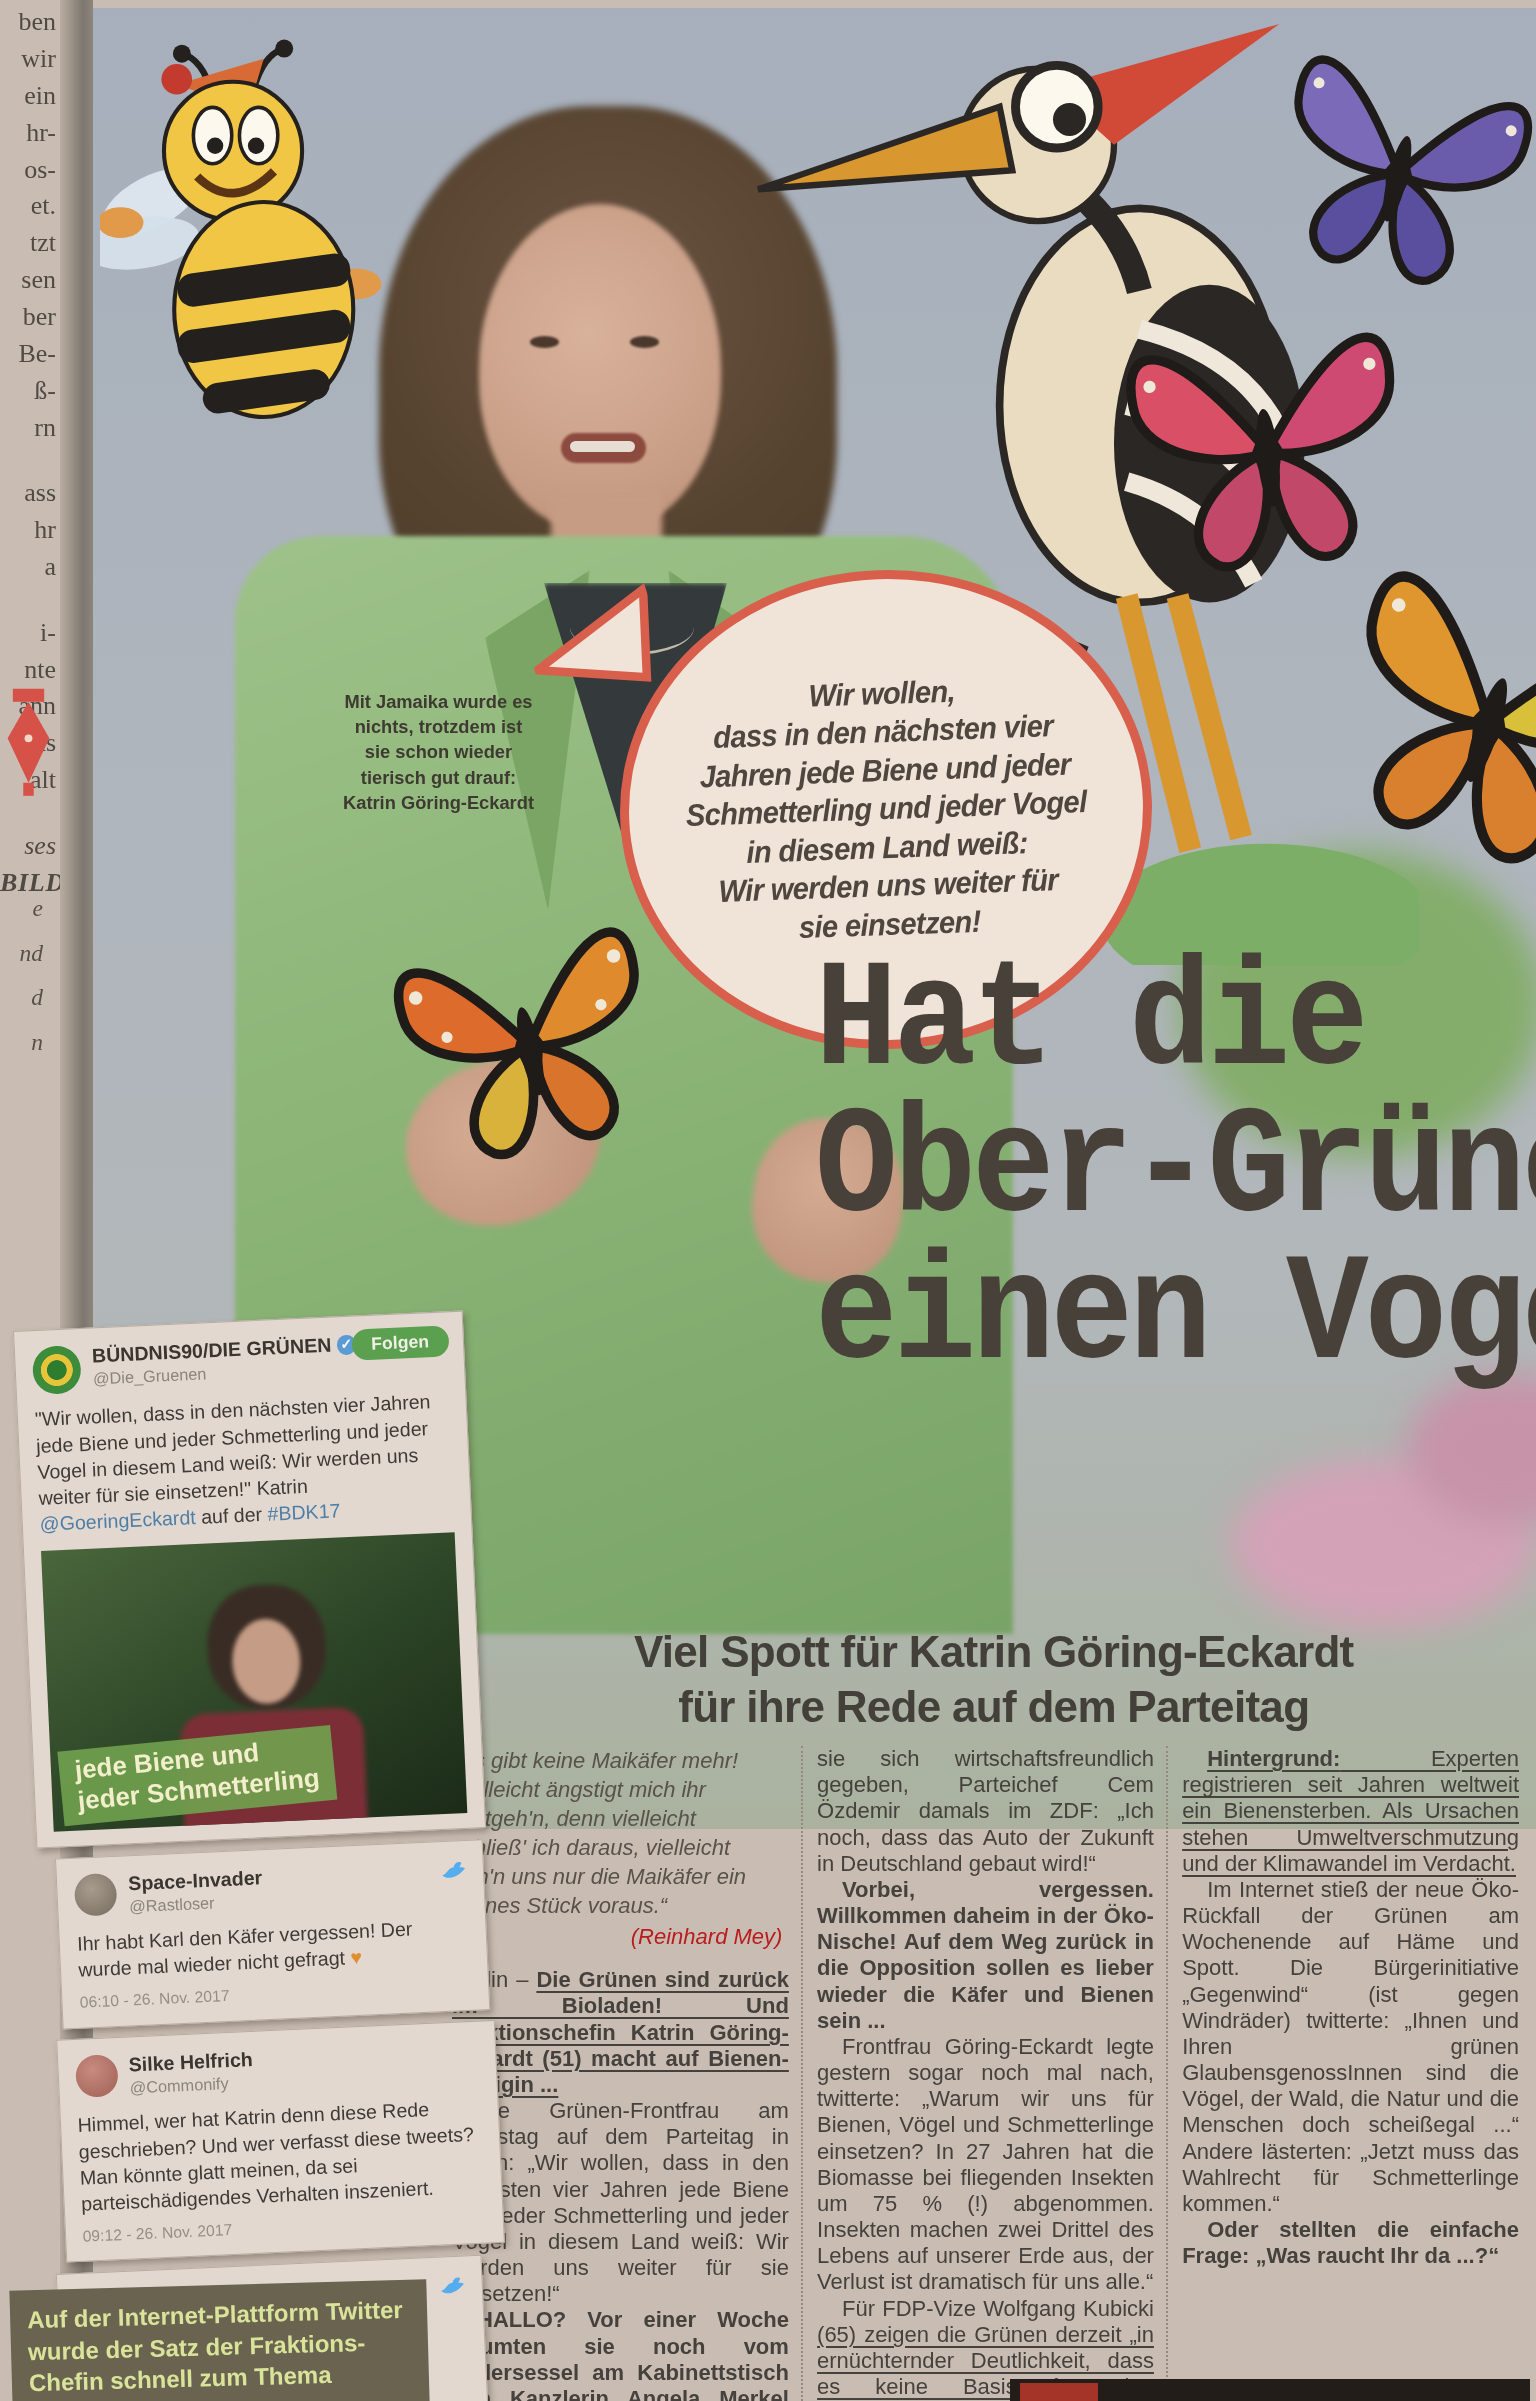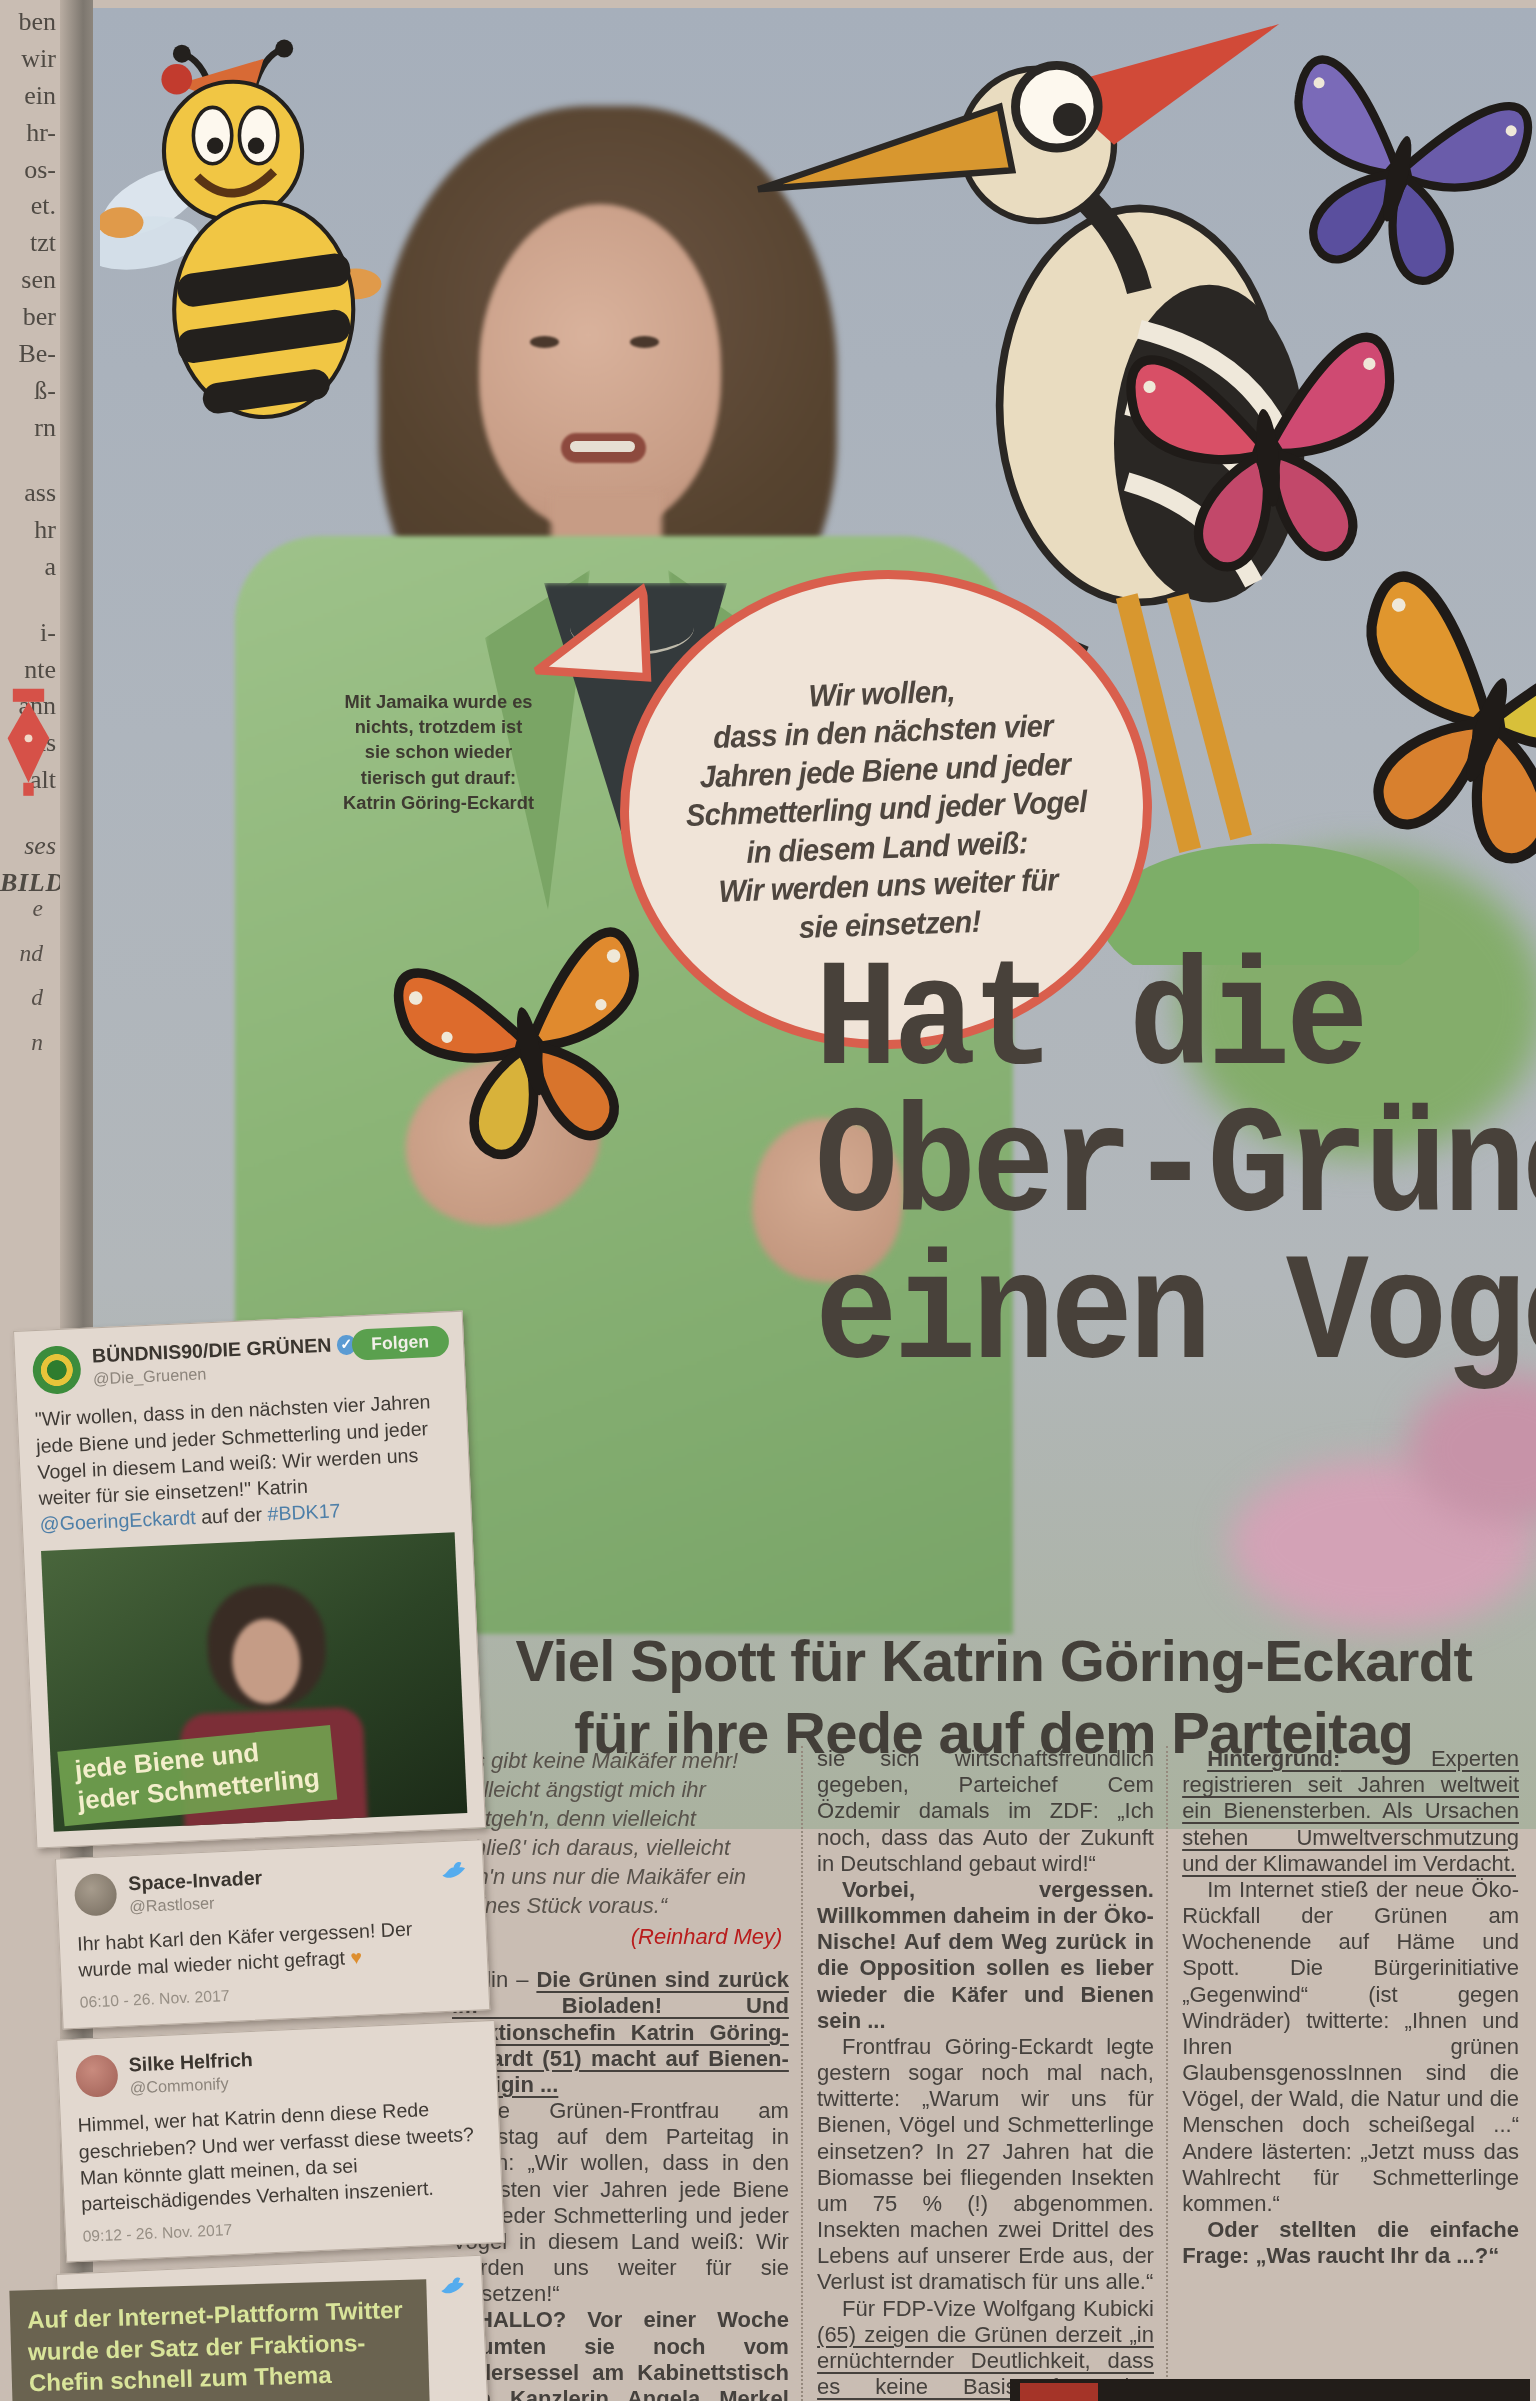--- a/index.html
+++ b/index.html
@@ -62,21 +62,21 @@
 
   .photo-caption{left:250px;top:681px;width:191px;text-align:center;font-size:18.3px;font-weight:bold;
                  color:#3e3a31;line-height:1.38;}
 
   
   .headline{right:9.2px;top:950px;width:791px;text-align:left;color:#48413a;font-weight:800;font-family:Liberation Mono, monospace;}
   .hl{display:block;font-size:153px;line-height:.96;letter-spacing:-4.6px;white-space:nowrap;
       transform:scaleX(.9);transform-origin:right center;}
 
   .subhead{left:458px;right:6.5px;top:1625px;text-align:center;font-weight:800;color:#433f39;
-           font-size:58px;line-height:1.24;letter-spacing:-0.7px;}
+           font-size:44px;line-height:1.24;letter-spacing:-0.7px;}
 
   
   .columns{left:452px;right:5.2px;top:1746px;bottom:0;display:flex;overflow:hidden;}
   .col{flex:1 1 0;padding-right:11.8px;font-size:22px;line-height:1.19;text-align:justify;color:#45413d;}
   .col + .col{border-left:2px dotted #95897d;padding-left:14.4px;}
   .poem{font-style:italic;color:#58524b;line-height:1.32;text-align:left;}
   .poem-credit{font-style:italic;color:#b91c1c;text-align:right;margin:3.9px 6.5px 17px 0;}
   .col p{margin:0;}
   .ind{text-indent:25px;}
   .b{font-weight:bold;}

